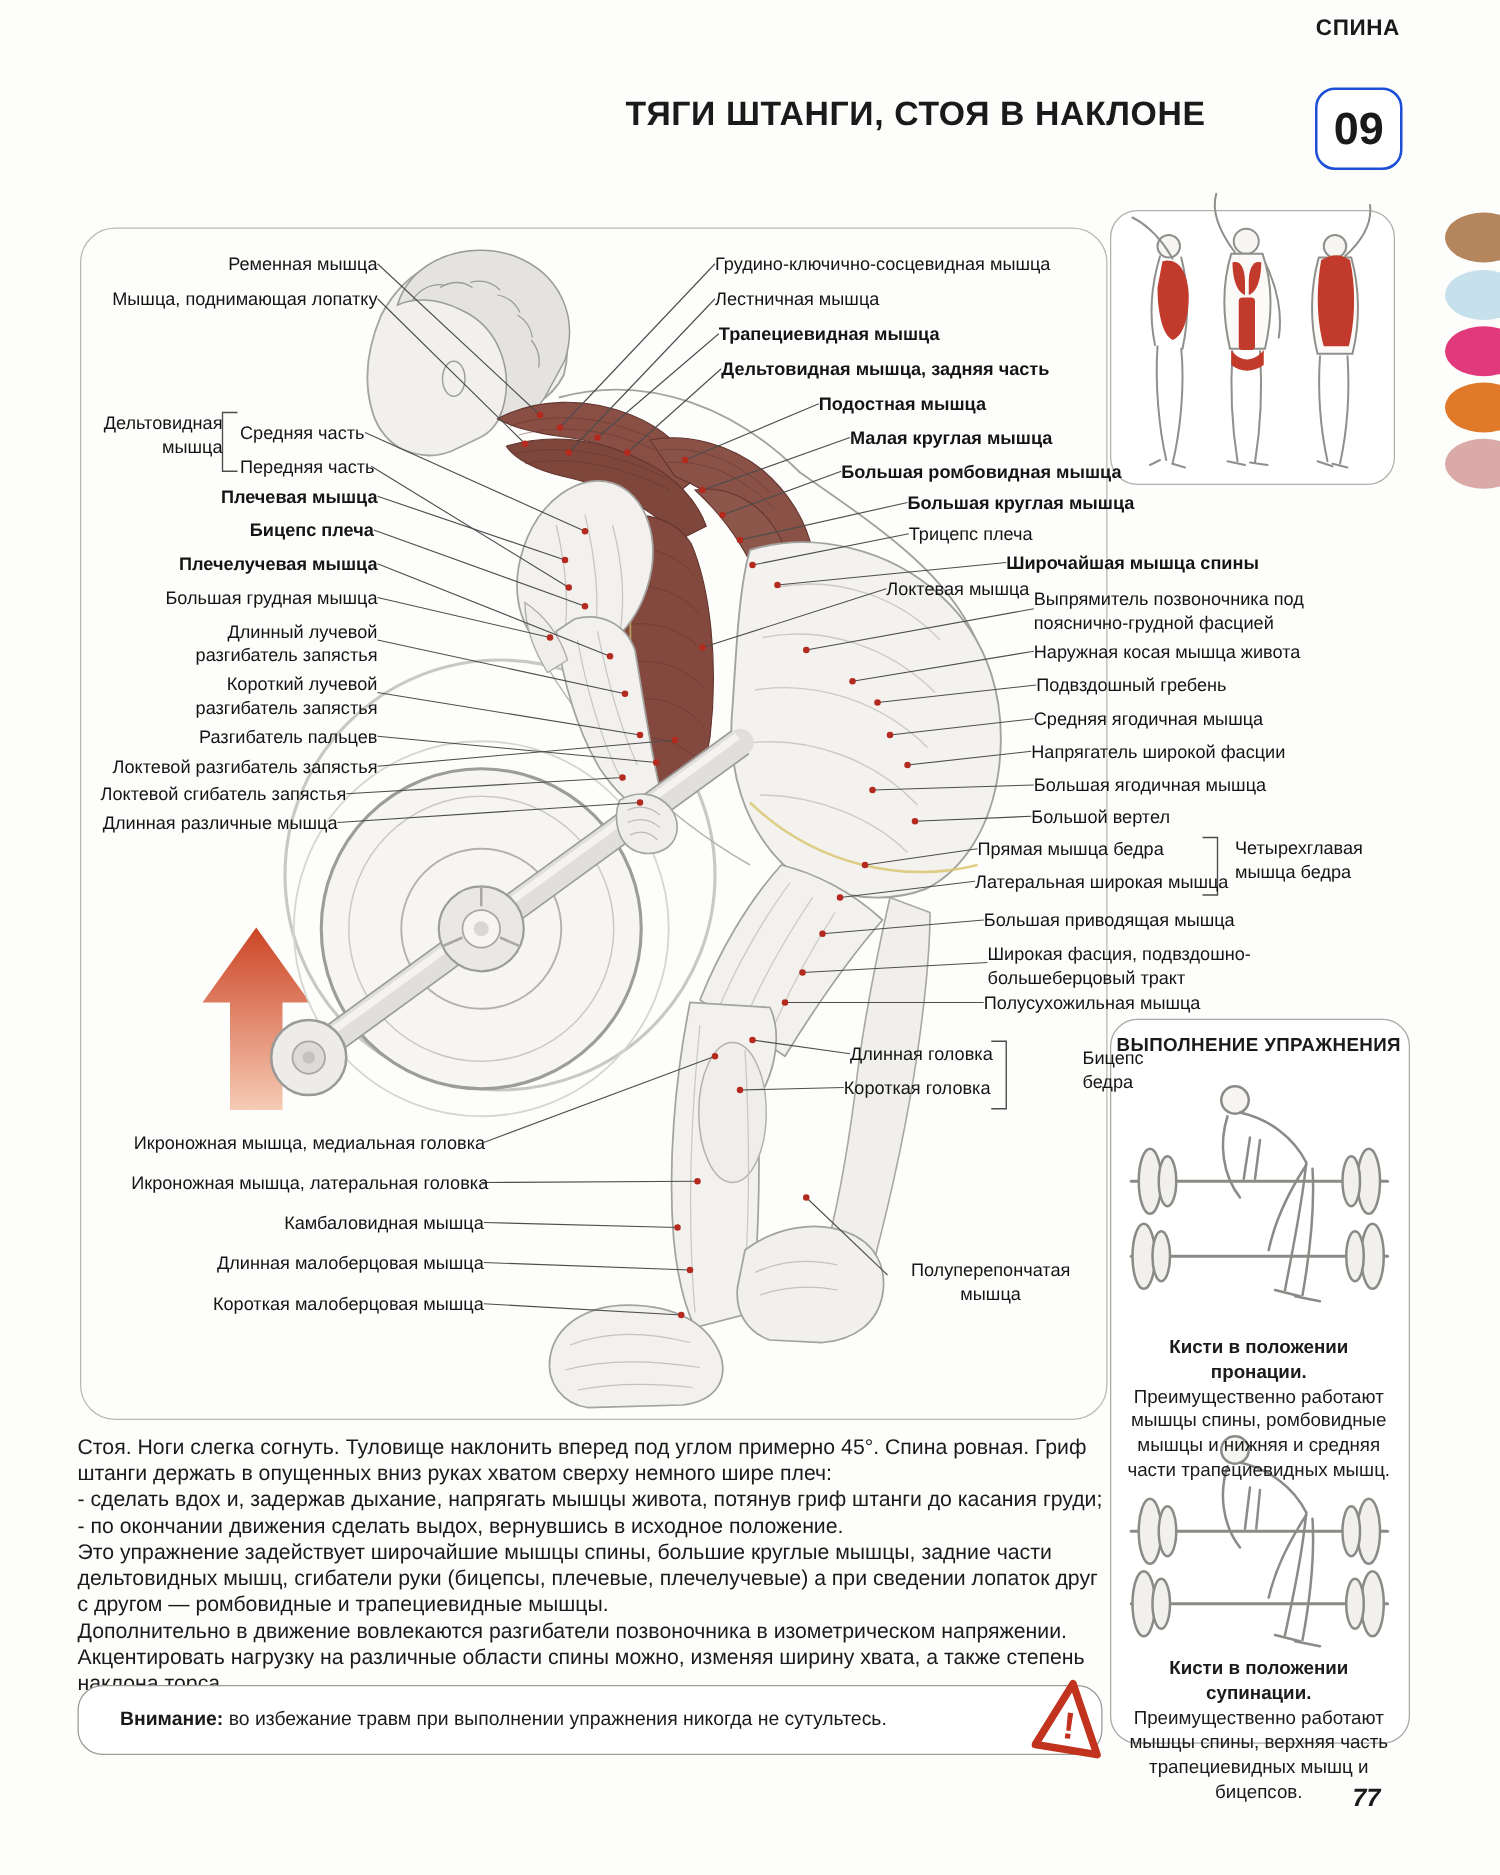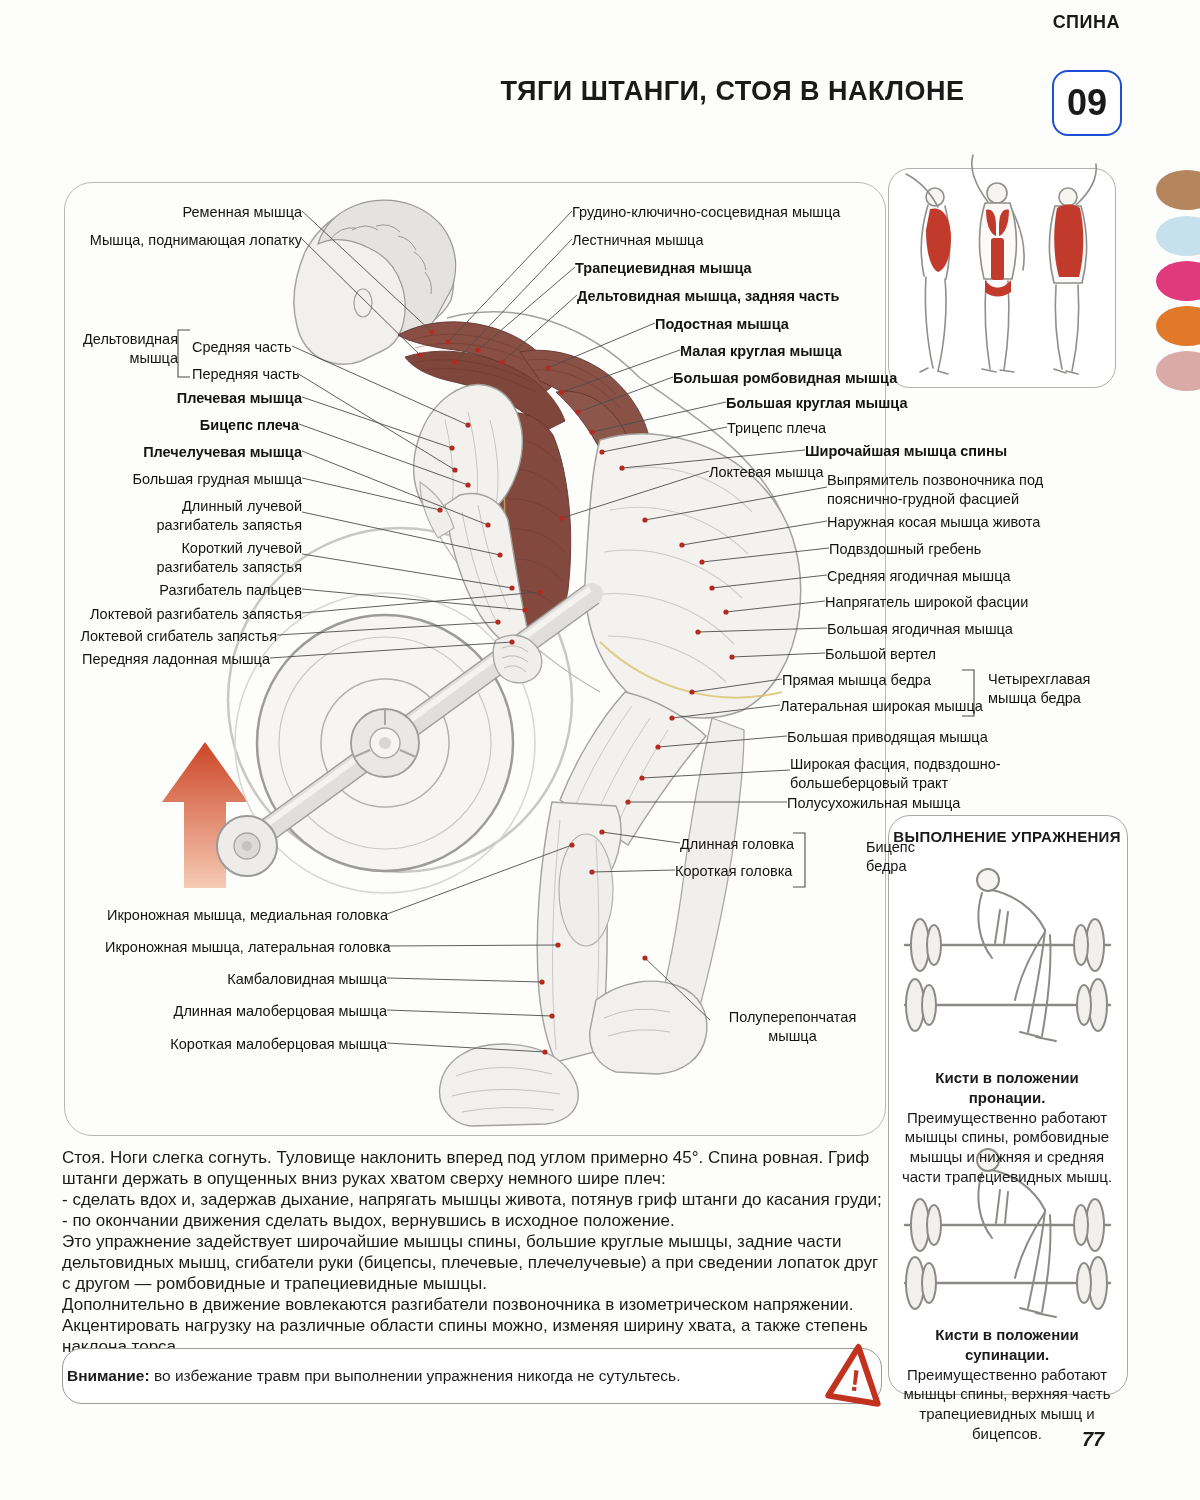--- a/index.html
+++ b/index.html
@@ -19,21 +19,21 @@
   
   .lbl{position:absolute;font-size:14.5px;line-height:1.28;color:#141414;}
   .lbl.r{text-align:right;}
   .lbl.b{font-weight:bold;}
   .lbl.nw{white-space:nowrap;}
   
   .descr{position:absolute;left:62px;top:1147px;width:822px;font-size:17px;line-height:21px;}
   .descr p{margin:0;}
   
   .warn-box{position:absolute;left:62px;top:1348px;width:818px;height:54px;border:1.5px solid #9a9a97;border-radius:20px;display:flex;align-items:center;background:#fff;}
-  .warn-text{margin-left:4px;font-size:15.5px;}
+  .warn-text{margin-left:33px;font-size:15.5px;}
   .warn-text .wl{font-weight:bold;}
   .warn-tri{position:absolute;left:762px;top:-8px;width:64px;height:68px;}
   
   .page-num{position:absolute;left:1082px;top:1428px;font-size:20px;font-weight:bold;font-style:italic;}
   
   .tab{position:absolute;width:62px;height:40px;border-radius:50%;right:-18px;}
   svg.art{position:absolute;left:0;top:0;z-index:1;}
   .layer2{position:absolute;left:0;top:0;width:1200px;height:1128px;z-index:2;pointer-events:none;}
 </style>
 </head>
@@ -336,21 +336,21 @@
     <div class="lbl nw" style="left:192px;top:365px;">Передняя часть</div>
     <div class="lbl r nw b" style="left:42px;width:260px;top:389px;">Плечевая мышца</div>
     <div class="lbl r nw b" style="left:42px;width:257px;top:416px;">Бицепс плеча</div>
     <div class="lbl r nw b" style="left:42px;width:260px;top:443px;">Плечелучевая мышца</div>
     <div class="lbl r nw" style="left:42px;width:260px;top:470px;">Большая грудная мышца</div>
     <div class="lbl r" style="left:102px;width:200px;top:497px;">Длинный лучевой разгибатель запястья</div>
     <div class="lbl r" style="left:102px;width:200px;top:539px;">Короткий лучевой разгибатель запястья</div>
     <div class="lbl r nw" style="left:42px;width:260px;top:581px;">Разгибатель пальцев</div>
     <div class="lbl r nw" style="left:42px;width:260px;top:605px;">Локтевой разгибатель запястья</div>
     <div class="lbl r nw" style="left:17px;width:260px;top:627px;">Локтевой сгибатель запястья</div>
-    <div class="lbl r nw" style="left:10px;width:260px;top:650px;">Передняя ладонная мышца</div>
+    <div class="lbl r nw" style="left:10px;width:260px;top:650px;">Длинная различные мышца</div>
     <div class="lbl r nw" style="left:107px;width:280px;top:906px;">Икроножная мышца, медиальная головка</div>
     <div class="lbl r nw" style="left:105px;width:280px;top:938px;">Икроножная мышца, латеральная головка</div>
     <div class="lbl r nw" style="left:107px;width:280px;top:970px;">Камбаловидная мышца</div>
     <div class="lbl r nw" style="left:107px;width:280px;top:1002px;">Длинная малоберцовая мышца</div>
     <div class="lbl r nw" style="left:107px;width:280px;top:1035px;">Короткая малоберцовая мышца</div>
 
     <div class="lbl nw" style="left:572px;top:203px;">Грудино-ключично-сосцевидная мышца</div>
     <div class="lbl nw" style="left:572px;top:231px;">Лестничная мышца</div>
     <div class="lbl nw b" style="left:575px;top:259px;">Трапециевидная мышца</div>
     <div class="lbl nw b" style="left:577px;top:287px;">Дельтовидная мышца, задняя часть</div>

